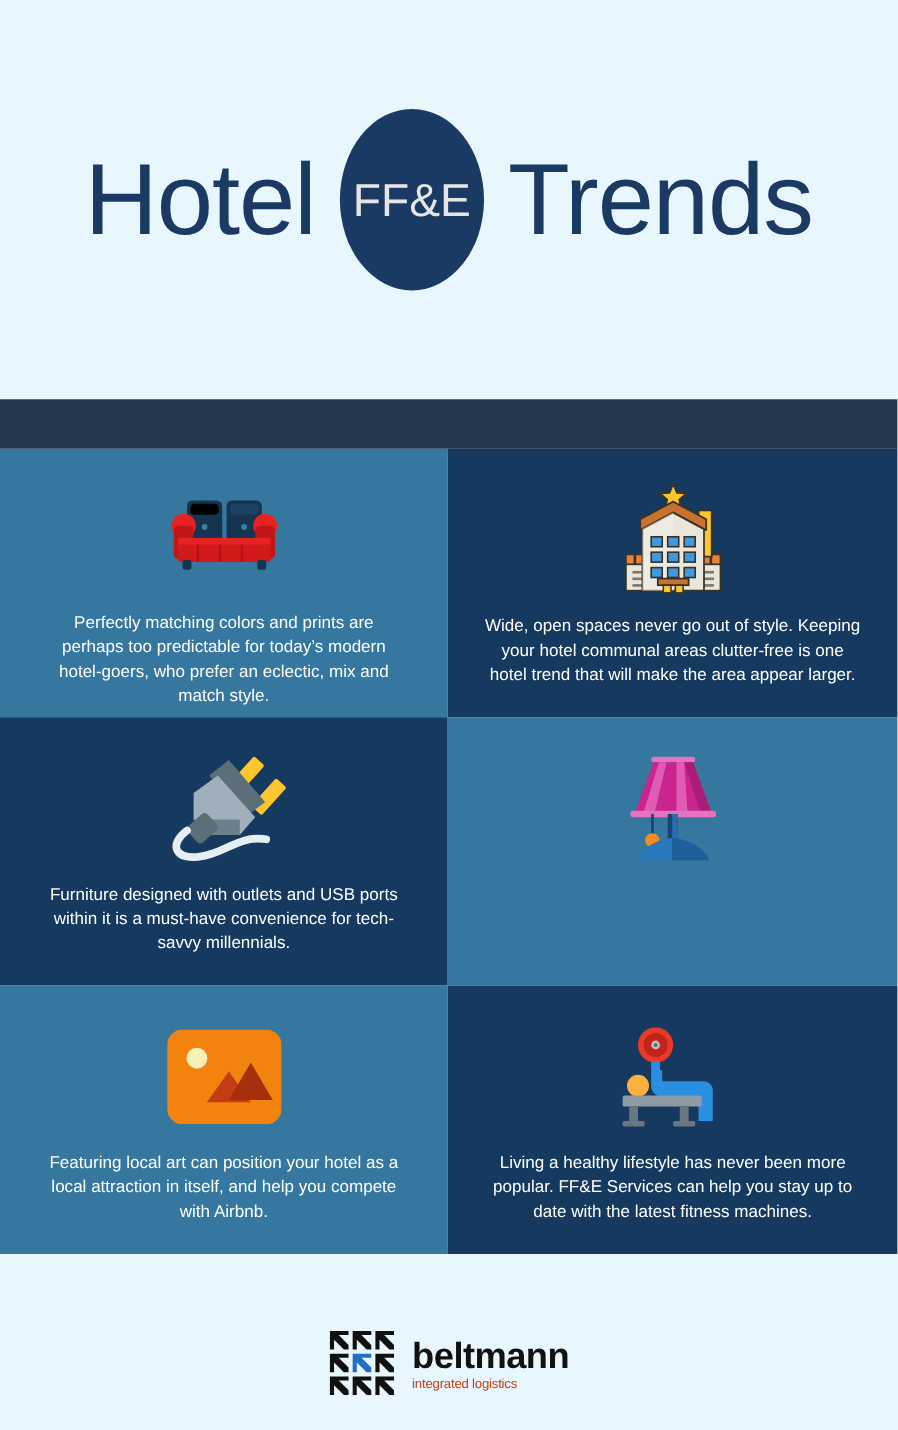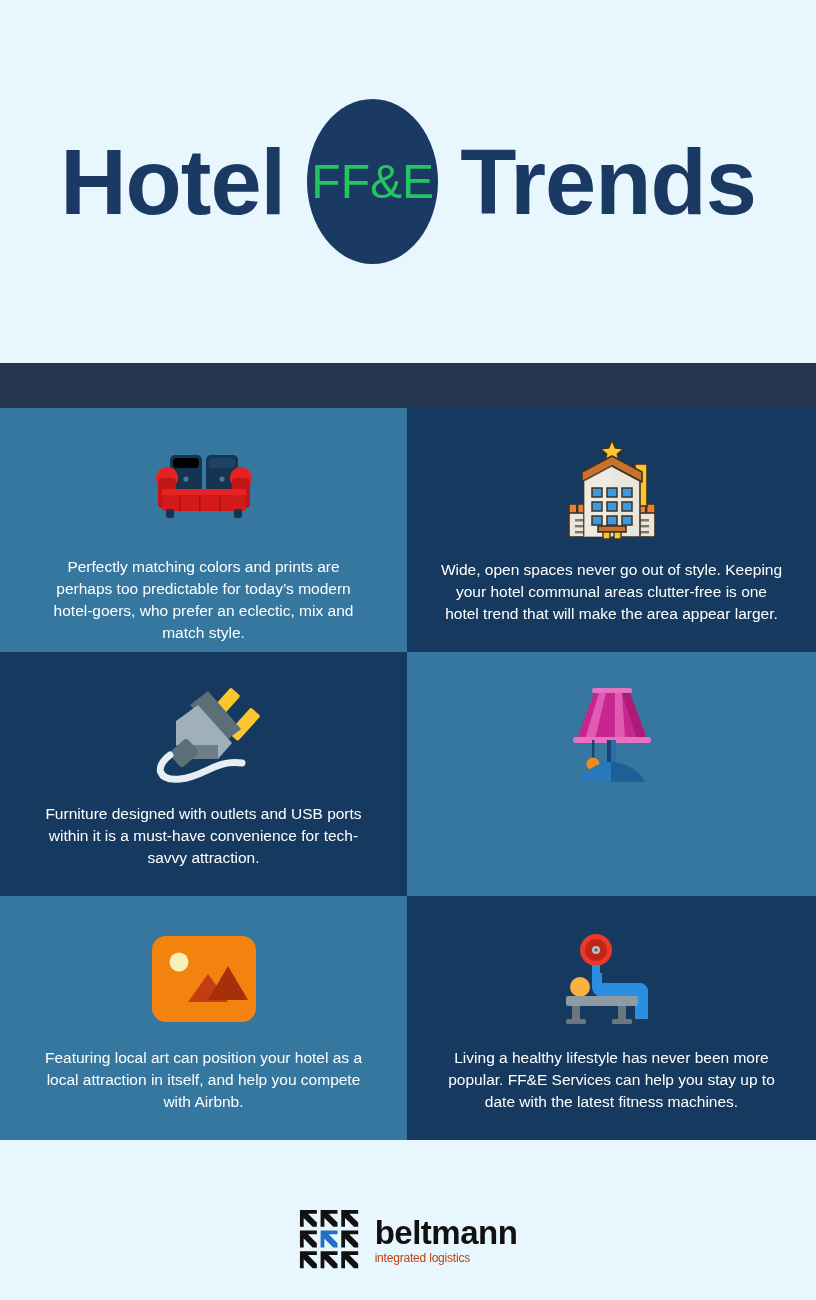--- a/index.html
+++ b/index.html
@@ -20,36 +20,36 @@
     justify-content:center;
   }
   .title-row {
     display:flex;
     align-items:center;
     justify-content:center;
     gap:0px;
   }
   .title-word {
     font-size:92px;
-    font-weight:700;
+    font-weight:400;
     color:#1b3a63;
     letter-spacing:-1px;
     line-height:1;
     padding:0 22px;
   }
   .ffe-badge {
     width:131px;
     height:165px;
     border-radius:50%;
     background:#1b3a63;
-    color:#22c55e;
-    display:flex;
-    align-items:center;
-    justify-content:center;
-    font-size:48px;
+    color:#e5e5e5;
+    display:flex;
+    align-items:center;
+    justify-content:center;
+    font-size:42px;
     font-weight:400;
     letter-spacing:0px;
     flex:none;
   }
 
   
   .divider-bar {
     height:45px;
     background:#25374f;
     width:100%;
@@ -223,21 +223,21 @@
 
           <polygon points="44,20 62,6 95,44 77,58" fill="#5c6f78"></polygon>
 
           <polygon points="30,36 52,20 86,58 72,74 44,74 30,60" fill="#9fb0ba"></polygon>
           <polygon points="30,60 44,74 72,74 72,60" fill="#5c6f78" opacity="0.75"></polygon>
           <rect x="26" y="58" width="24" height="20" rx="4" fill="#5c6f78" transform="rotate(-42 38 68)"></rect>
 
           <path d="M24,70 C8,82 12,96 34,94 C58,92 70,74 96,78" stroke="#e6eef3" stroke-width="7" fill="none" stroke-linecap="round"></path>
         </svg>
       </div>
-      <p class="card-text">Furniture designed with outlets and USB ports within it is a must-have convenience for tech-savvy attraction.</p>
+      <p class="card-text">Furniture designed with outlets and USB ports within it is a must-have convenience for tech-savvy millennials.</p>
     </div>
 
     <div class="card light">
       <div class="icon-wrap">
         <svg width="105" height="105" viewBox="0 0 105 105">
 
           <rect x="33" y="6" width="40" height="5" rx="2" fill="#e573c2"></rect>
 
           <polygon points="35,11 71,11 88,57 18,57" fill="#c9258e"></polygon>
           <polygon points="40,11 47,11 36,57 26,57" fill="#e05cb3"></polygon>

